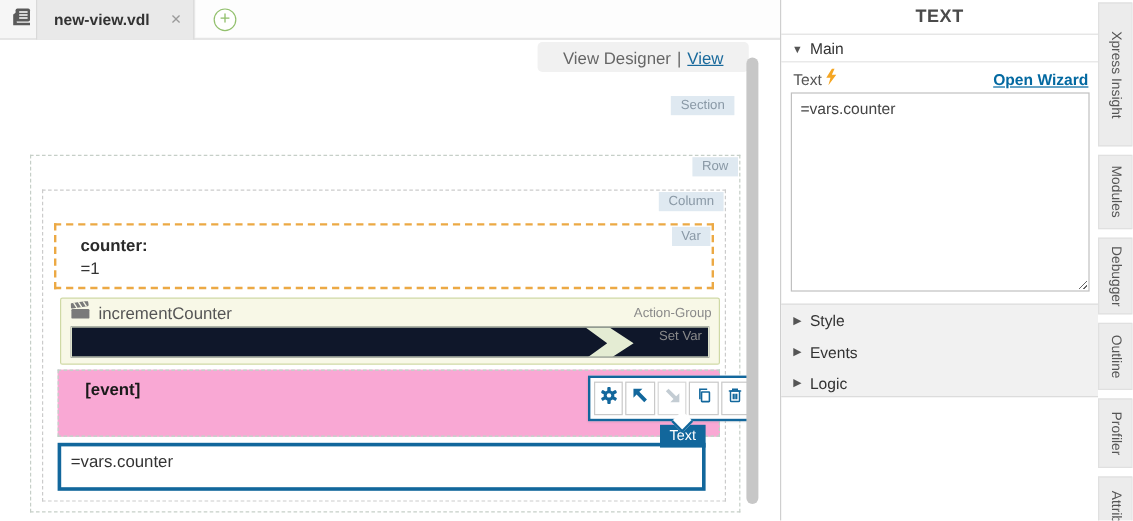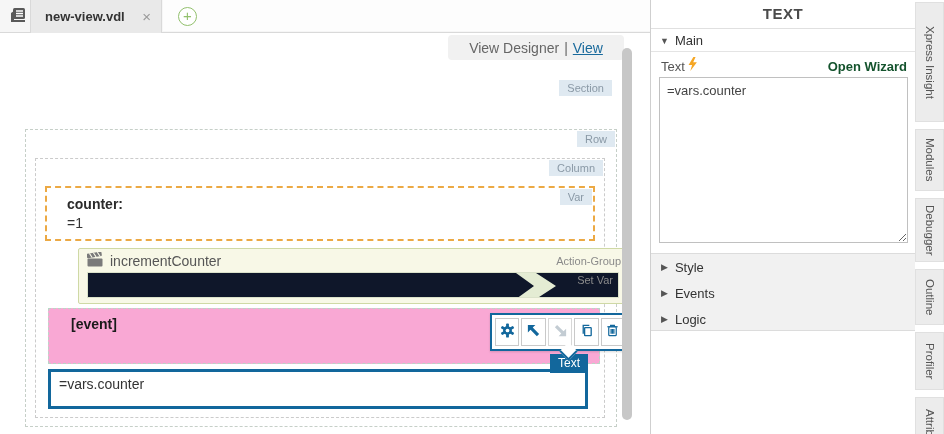--- a/index.html
+++ b/index.html
@@ -25,21 +25,21 @@
   .badge-tr { position:absolute; top:1px; right:1px; }
   .section-badge { position:absolute; top:46px; right:38px; }
 
   .row-box { position:absolute; left:25px; top:95px; width:592px; height:298px; border:1px dashed #c6cfc8; }
   .col-box { position:absolute; left:35px; top:124px; width:570px; height:260px; border:1px dashed #cbcbcb; }
 
   .var-box { position:absolute; left:45px; top:152px; width:550px; height:55px; border:2px dashed #eca944; background:#fff; }
   .var-name { position:absolute; left:20px; top:8px; font-size:14px; font-weight:bold; color:#2b2b2b; }
   .var-value { position:absolute; left:20px; top:27px; font-size:14px; color:#333; }
 
-  .ag-box { position:absolute; left:50px; top:214px; width:550px; height:56px; background:#f8f8e7; border:1px solid #cfd9a5; border-radius:2px;margin-left:28px; }
+  .ag-box { position:absolute; left:50px; top:214px; width:550px; height:56px; background:#f8f8e7; border:1px solid #cfd9a5; border-radius:2px; }
   .ag-header { position:absolute; left:8px; top:3px; right:6px; height:18px; display:flex; align-items:center; gap:7px; }
   .ag-name { font-size:14px; color:#555; }
   .ag-badge { margin-left:auto; font-size:11px; color:#8a8a8a; }
   .ag-inner { position:absolute; left:8px; right:8px; top:23px; bottom:5px; background:#0f172a; border:1px solid #dbe2ca; overflow:hidden; }
   .setvar-badge { position:absolute; top:1px; right:5px; font-size:11px; color:#8a8a8a; }
   .chevron { position:absolute; right:58px; top:0; height:100%; }
 
   .event-box { position:absolute; left:48px; top:274px; width:552px; height:56px; border:1px dashed #b9d7c6; background:#f9a8d4; }
   .event-tag { position:absolute; left:22px; top:7px; font-size:14px; font-weight:bold; color:#1a1a1a; }
   .event-title { position:absolute; left:10px; top:31px; font-size:14px; color:#4a4a4a; }
@@ -57,21 +57,21 @@
 
   
   .panel { position:absolute; left:650px; top:0; width:265px; height:434px; background:#fff; border-left:1px solid #cfcfcf; }
   .panel-title { position:absolute; top:5px; left:0; right:0; text-align:center; font-size:15px; font-weight:bold; color:#4a4a4a; letter-spacing:0.5px; }
   .panel-sep1 { position:absolute; top:28px; left:0; right:0; border-bottom:1px solid #e0e0e0; }
   .sec-header { position:absolute; top:30px; left:0; right:0; height:22px; display:flex; align-items:center; padding-left:9px; gap:6px; border-bottom:1px solid #e4e4e4; cursor:pointer; }
   .tri { font-size:9px; color:#555; }
   .sec-label { font-size:13px; color:#333; }
   .field-row { position:absolute; top:57px; left:10px; right:8px; height:18px; display:flex; align-items:center; }
   .field-label { font-size:13px; color:#555; }
-  .wizard-link { margin-left:auto; font-size:13px; font-weight:bold; color:#14532d; cursor:pointer; }
+  .wizard-link { margin-left:auto; font-size:13px; font-weight:bold; color:#0369a1; cursor:pointer;text-decoration:underline; }
   .panel-textarea { position:absolute; left:8px; top:77px; width:249px; height:166px; border:1px solid #c0c0c0; font-family:"Liberation Sans", sans-serif; font-size:13px; color:#444; padding:5px 7px; resize:both; outline:none; }
   .collapsed-block { position:absolute; left:0; right:0; top:253px; height:78px; background:#f1f1f1; border-top:1px solid #dcdcdc; border-bottom:1px solid #dcdcdc; }
   .collapsed-row { height:26px; display:flex; align-items:center; padding-left:10px; gap:7px; cursor:pointer; }
 
   
   .side-strip { position:absolute; left:915px; top:0; width:29px; height:434px; background:#fff; display:flex; flex-direction:column; align-items:stretch; padding-top:2px; gap:7px; overflow:hidden; }
   .side-tab { background:#ececec; border:1px solid #e0e0e0; writing-mode:vertical-lr; text-orientation:mixed; font-size:11.5px; color:#555; display:flex; align-items:center; justify-content:center; cursor:pointer; flex-shrink:0; }
   .st-0{height:120px;} .st-1{height:62px;} .st-2{height:64px;} .st-3{height:56px;} .st-4{height:58px;} .st-5{height:66px;}
 </style>
 </head>

